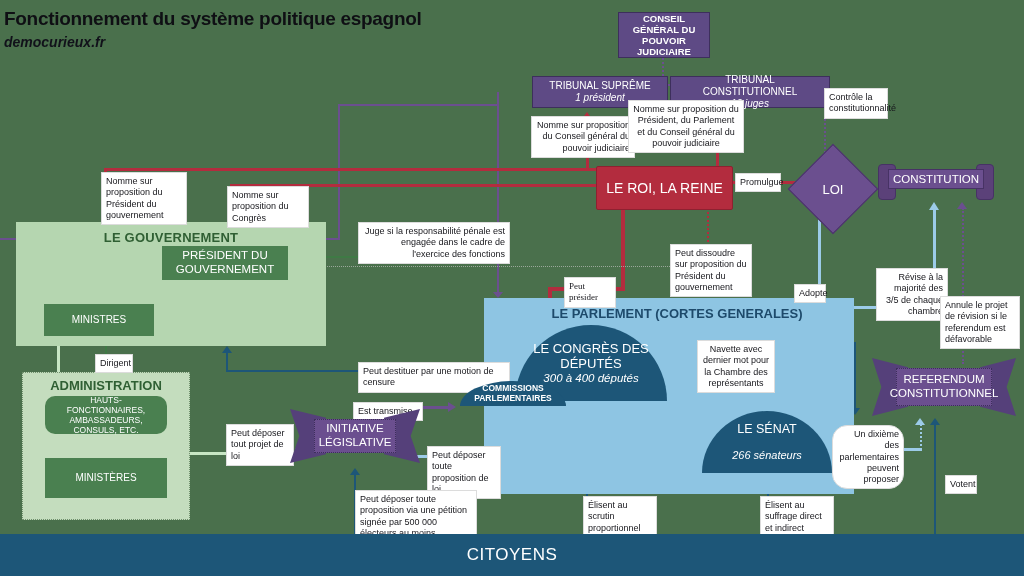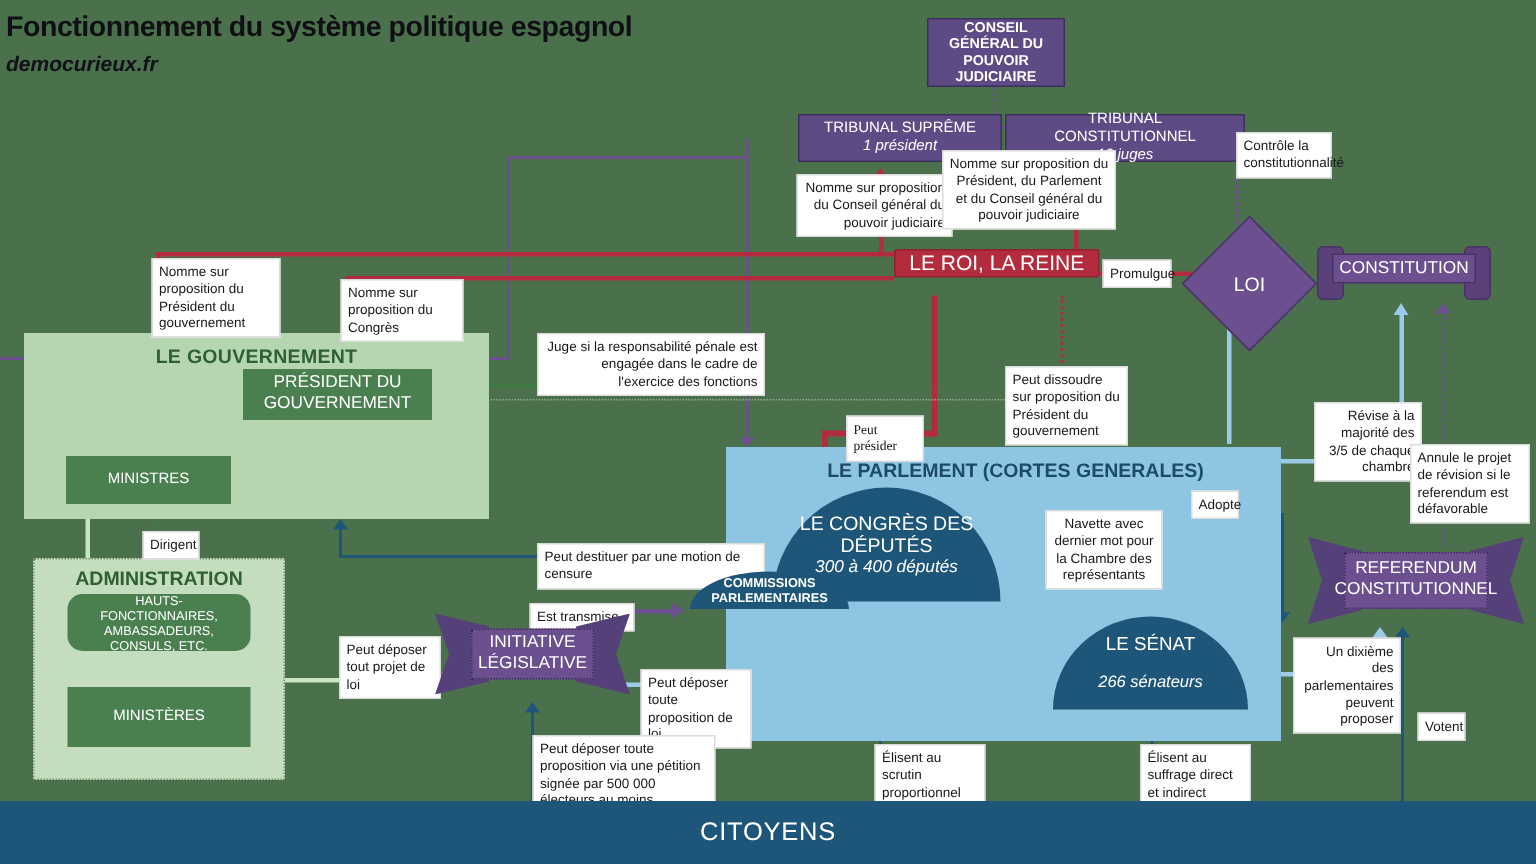--- a/index.html
+++ b/index.html
@@ -261,21 +261,21 @@
   <div class="abs node purple" id="tribunal-supreme" style="left:532px; top:76px; width:136px; height:32px; font-size:10px; flex-direction:column;">
     <span class="l1">TRIBUNAL SUPRÊME</span>
     <span class="l2">1 président</span>
   </div>
 
   <div class="abs node purple" id="tribunal-constitutionnel" style="left:670px; top:76px; width:160px; height:32px; font-size:10px; flex-direction:column;">
     <span class="l1">TRIBUNAL CONSTITUTIONNEL</span>
     <span class="l2">12 juges</span>
   </div>
 
-  <div class="abs node red" id="roi" style="left:596px; top:166px; width:137px; height:19px; font-size:14px; border-radius:2px;">
+  <div class="abs node red" id="roi" style="left:596px; top:166px; width:137px; height:44px; font-size:14px; border-radius:2px;">
     <span>LE ROI, LA REINE</span>
   </div>
 
   <div class="abs" style="left:800px; top:156px; width:66px; height:66px;">
     <div class="abs" id="loi-diamond" style="left:1px; top:1px;"></div>
     <div class="abs" id="loi-label" style="left:0; top:0; width:66px; height:66px;">LOI</div>
   </div>
 
   <div class="abs" id="constitution-scroll" style="left:878px; top:164px; width:116px; height:36px;">
     <div class="curl l"></div>
@@ -348,21 +348,21 @@
   <div class="note" style="left:628px; top:100px; width:116px; text-align:center;">Nomme sur proposition du Président, du Parlement et du Conseil général du pouvoir judiciaire</div>
 
   <div class="note" style="left:824px; top:88px; width:64px;">Contrôle la constitutionnalité</div>
 
   <div class="note" style="left:101px; top:172px; width:86px;">Nomme sur proposition du Président du gouvernement</div>
 
   <div class="note" style="left:227px; top:186px; width:82px;">Nomme sur proposition du Congrès</div>
 
   <div class="note" style="left:735px; top:173px; width:46px; text-align:center;">Promulgue</div>
 
-  <div class="note" style="left:794px; top:284px; width:32px; text-align:left;margin-top:43px;">Adopte</div>
+  <div class="note" style="left:794px; top:284px; width:32px; text-align:left;">Adopte</div>
 
   <div class="note r" style="left:358px; top:222px; width:152px;">Juge si la responsabilité pénale est engagée dans le cadre de l'exercice des fonctions</div>
 
   <div class="note" style="left:670px; top:244px; width:82px;">Peut dissoudre sur proposition du Président du gouvernement</div>
 
   <div class="note" style="left:564px; top:277px; width:52px;font-family:Liberation Serif, serif;">Peut présider</div>
 
   <div class="note" style="left:95px; top:354px; width:38px; text-align:center;">Dirigent</div>
 
   <div class="note" style="left:358px; top:362px; width:152px;">Peut destituer par une motion de censure</div>
@@ -374,21 +374,21 @@
   <div class="note" style="left:427px; top:446px; width:74px;">Peut déposer toute proposition de loi</div>
 
   <div class="note" style="left:355px; top:490px; width:122px;">Peut déposer toute proposition via une pétition signée par 500 000 électeurs au moins</div>
 
   <div class="note" style="left:697px; top:340px; width:78px; text-align:center;">Navette avec dernier mot pour la Chambre des représentants</div>
 
   <div class="note r" style="left:876px; top:268px; width:72px;">Révise à la majorité des 3/5 de chaque chambre</div>
 
   <div class="note" style="left:940px; top:296px; width:80px;">Annule le projet de révision si le referendum est défavorable</div>
 
-  <div class="note r" style="left:862px; top:425px; width:72px;">Un dixième des parlementaires peuvent proposer</div>
+  <div class="note r" style="left:832px; top:425px; width:72px;border-radius:15px;">Un dixième des parlementaires peuvent proposer</div>
 
   <div class="note" style="left:945px; top:475px; width:32px; text-align:center;">Votent</div>
 
   <div class="note" style="left:583px; top:496px; width:74px;">Élisent au scrutin proportionnel</div>
 
   <div class="note" style="left:760px; top:496px; width:74px;">Élisent au suffrage direct et indirect</div>
 
   <div class="abs" id="citoyens">
     <span>CITOYENS</span>
   </div>

